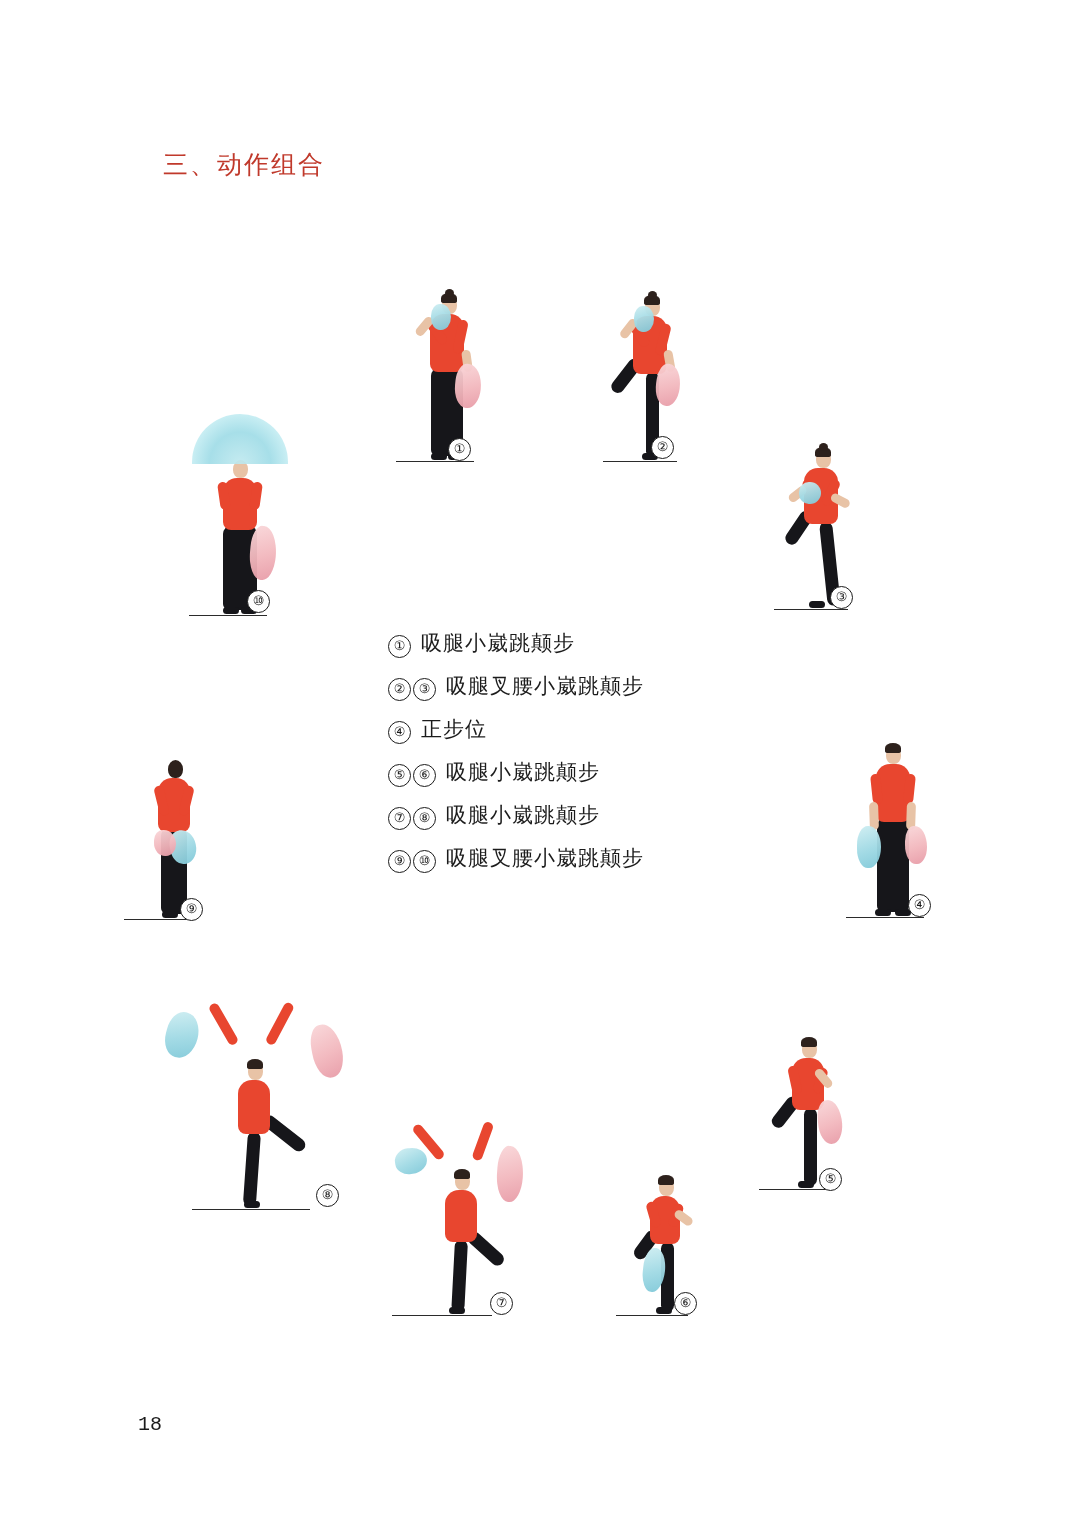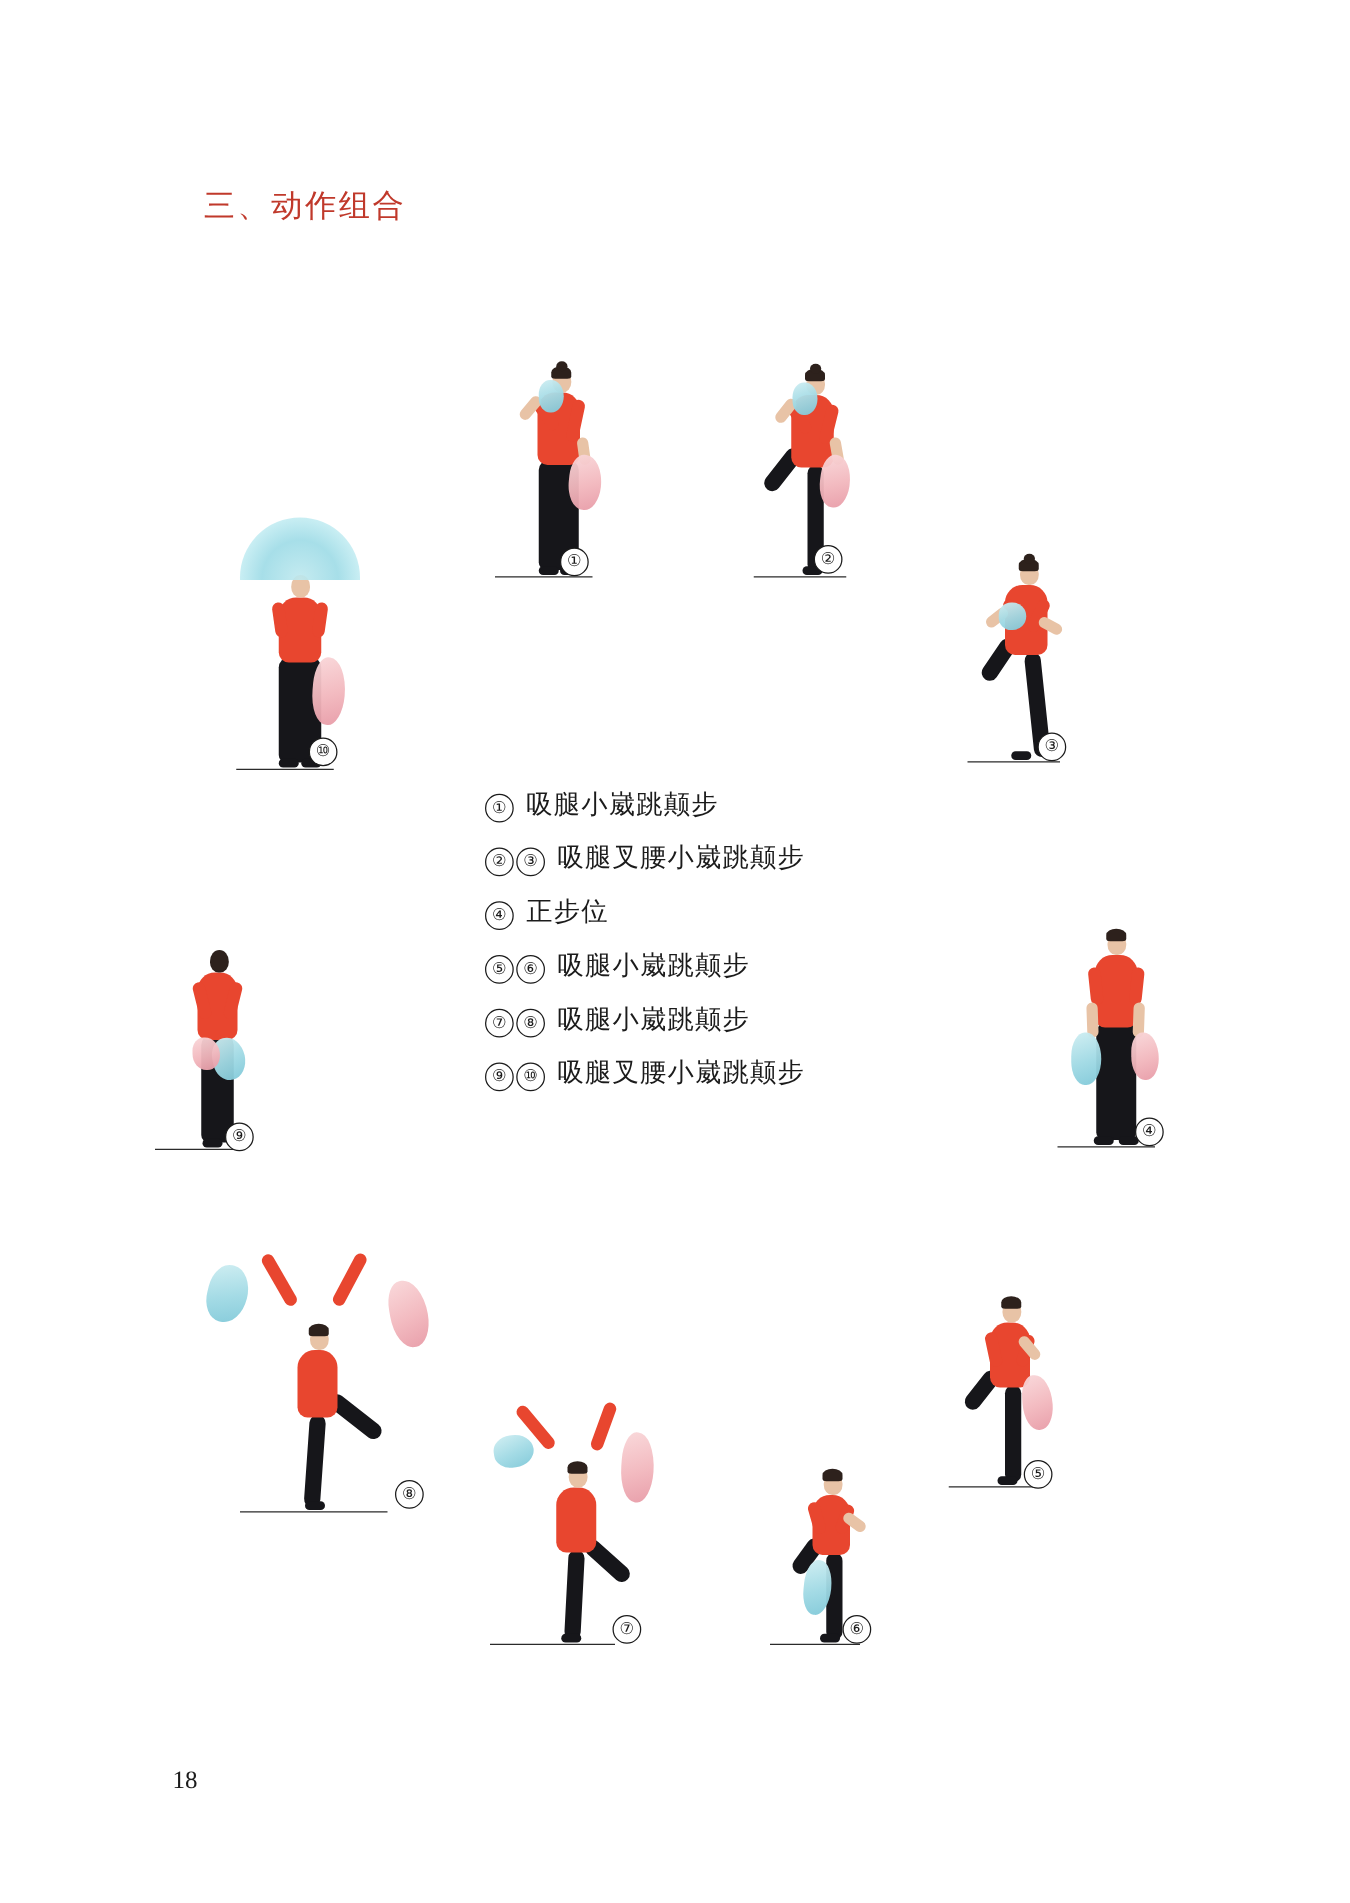--- a/index.html
+++ b/index.html
@@ -186,21 +186,21 @@
     opacity: .9;
   }
 
   
   #page-number {
     position: absolute;
     left: 138px;
     top: 1413px;
     font-size: 20px;
     color: #1b1b1b;
-    font-family: Liberation Serif, serif;
+    font-family: Liberation Mono, monospace;
   }
 </style>
 </head>
 <body>
 
 <div id="page">
 
   <div id="section-heading">三、动作组合</div>
 
   <div class="figure" style="left:390px; top:272px; width:110px; height:190px;">

